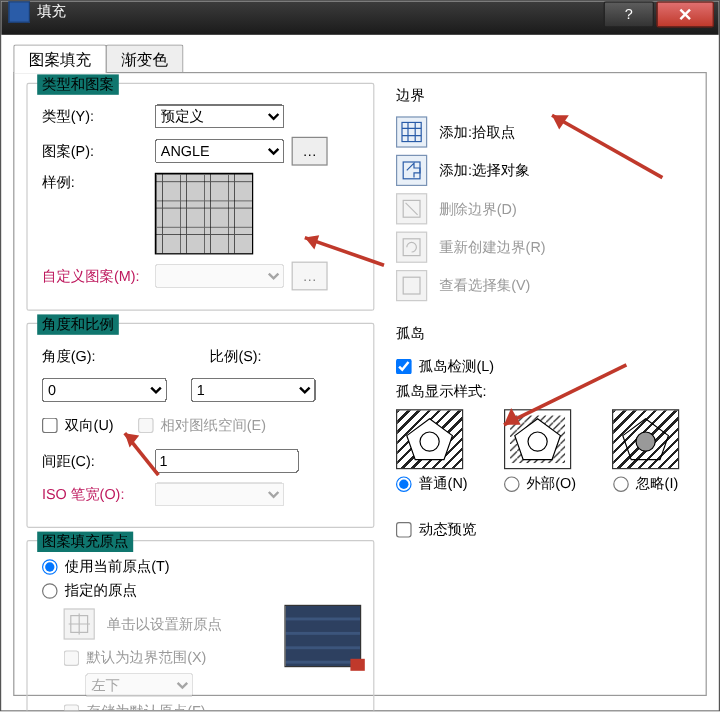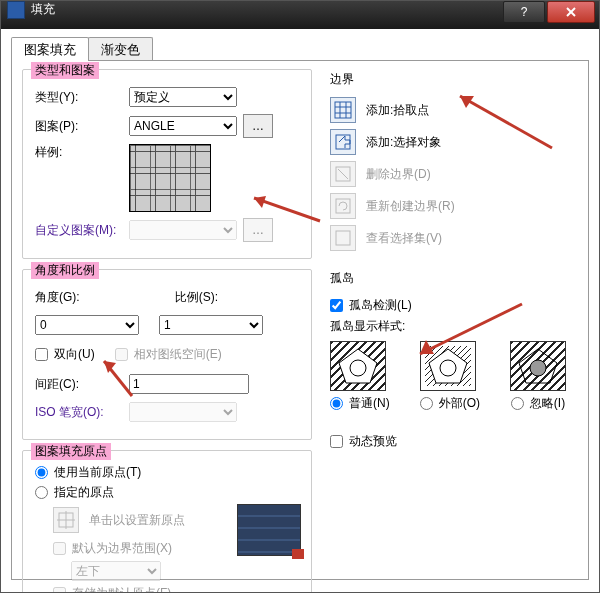--- a/index.html
+++ b/index.html
@@ -15,25 +15,25 @@
   .tabs { display:flex; height:24px; }
   .tab { border:1px solid #999; border-bottom:none; padding:3px 12px; font-size:13px; background:#eee; margin-right:-1px; border-top-left-radius:2px; border-top-right-radius:2px; cursor:default; }
   .tab.active { background:#fff; position:relative; z-index:2; }
   .tabpanel { border:1px solid #999; background:#fff; padding:8px 10px; position:relative; margin-top:-1px; height:520px; box-sizing:border-box; }
 
   .cols { display:flex; gap:18px; height:100%; }
   .leftcol { width:290px; }
   .rightcol { flex:1; }
 
   .group { border:1px solid #ccc; padding:10px 10px 10px 12px; margin-bottom:10px; position:relative; border-radius:2px; }
-  .group-title { position:absolute; top:-8px; left:8px; background:#f9a8d4; padding:0 4px; font-size:12px; }
+  .group-title { position:absolute; top:-8px; left:8px; background:#0f766e; padding:0 4px; font-size:12px; }
 
   .row { display:flex; align-items:center; margin:6px 0; min-height:22px; gap:6px; }
   .row .lbl { width:88px; color:#000; }
-  .row .lbl.disabled { color:#4c1d95; }
+  .row .lbl.disabled { color:#be185d; }
   select, input[type=text] { font-size:12px; height:20px; box-sizing:border-box; }
   .combo { width:108px; }
   .txt { width:120px; }
 
   .smallbtn { width:28px; height:22px; border:1px solid #888; background:#eee; display:inline-flex; align-items:center; justify-content:center; }
 
   .swatch { width:80px; height:66px; border:1px solid #000; background:
     repeating-linear-gradient(#666 0 1px, transparent 1px 22px) 0 0/100% 22px,
     repeating-linear-gradient(90deg,#666 0 1px, transparent 1px 20px) 0 0/20px 100%,
     #ccc; position:relative; }

